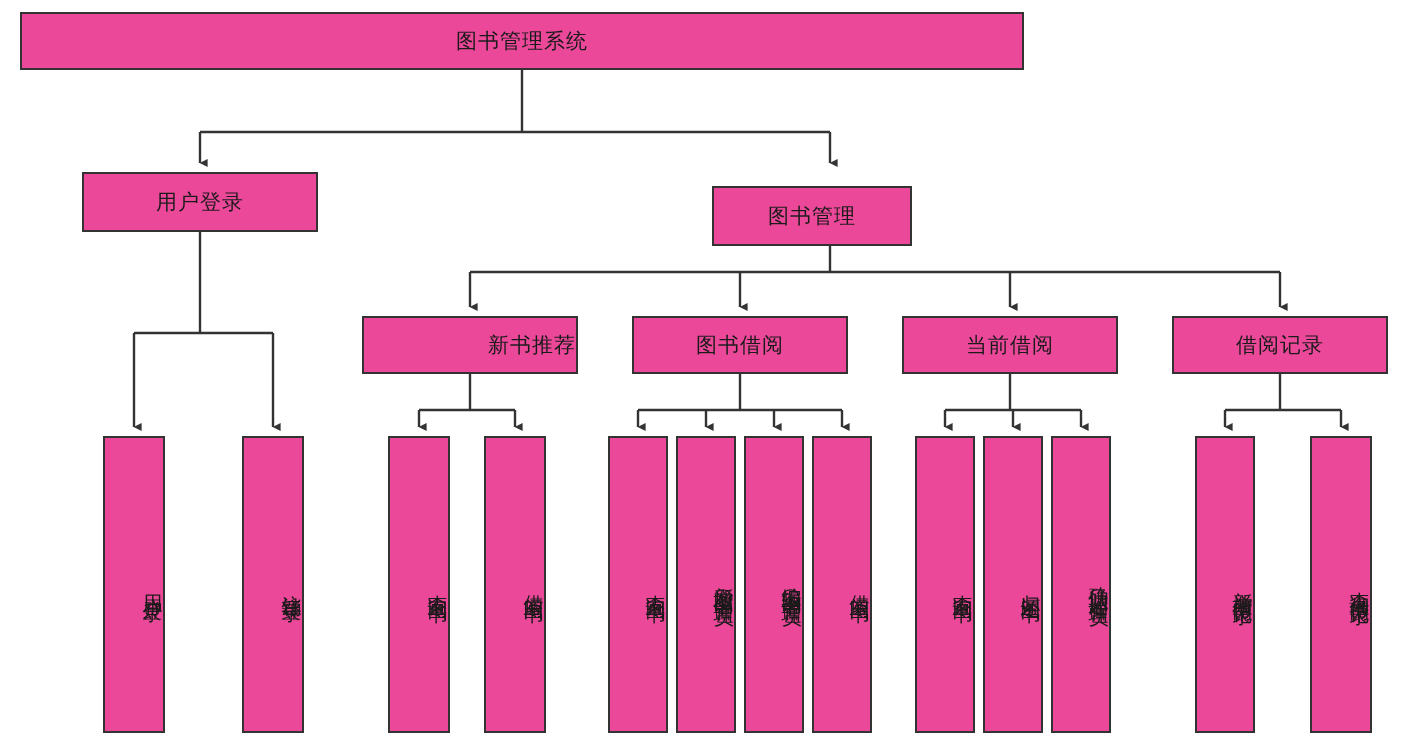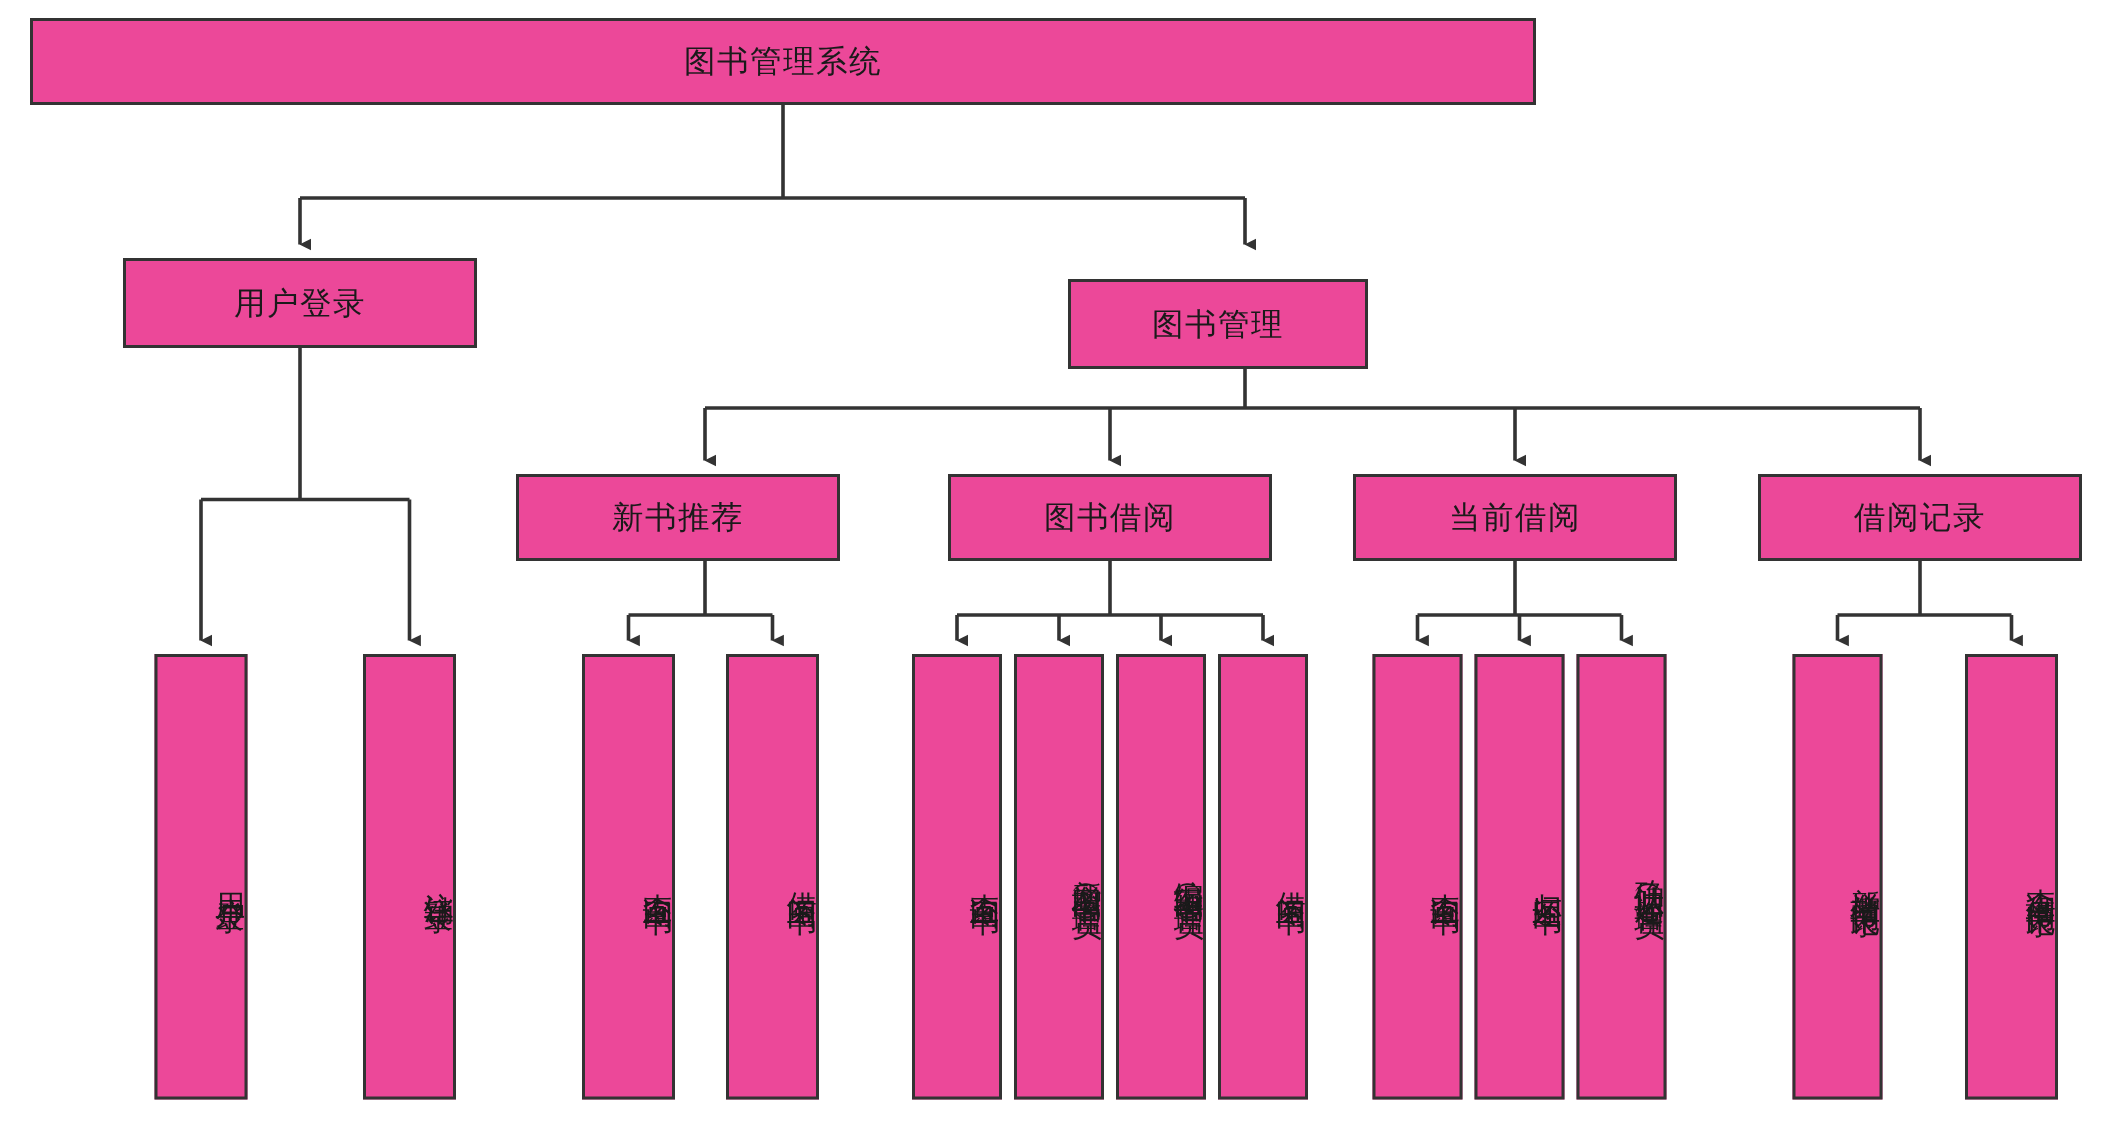--- a/index.html
+++ b/index.html
@@ -118,21 +118,21 @@
     <span class="label">图书管理系统</span>
   </div>
 
   <div class="node horiz" style="left: 82px; top: 172px; width: 236px; height: 60px;">
     <span class="label">用户登录</span>
   </div>
   <div class="node horiz" style="left: 712px; top: 172px; width: 200px; height: 60px; margin-top: 14px;">
     <span class="label">图书管理</span>
   </div>
 
-  <div class="node horiz" style="left: 344px; top: 316px; width: 216px; height: 58px;">
+  <div class="node horiz" style="left: 362px; top: 316px; width: 216px; height: 58px; justify-content: flex-end;">
     <span class="label">新书推荐</span>
   </div>
   <div class="node horiz" style="left: 632px; top: 316px; width: 216px; height: 58px;">
     <span class="label">图书借阅</span>
   </div>
   <div class="node horiz" style="left: 1172px; top: 316px; width: 216px; height: 58px;">
     <span class="label">借阅记录</span>
   </div>
   <div class="node horiz" style="left: 902px; top: 316px; width: 216px; height: 58px;">
     <span class="label">当前借阅</span>

